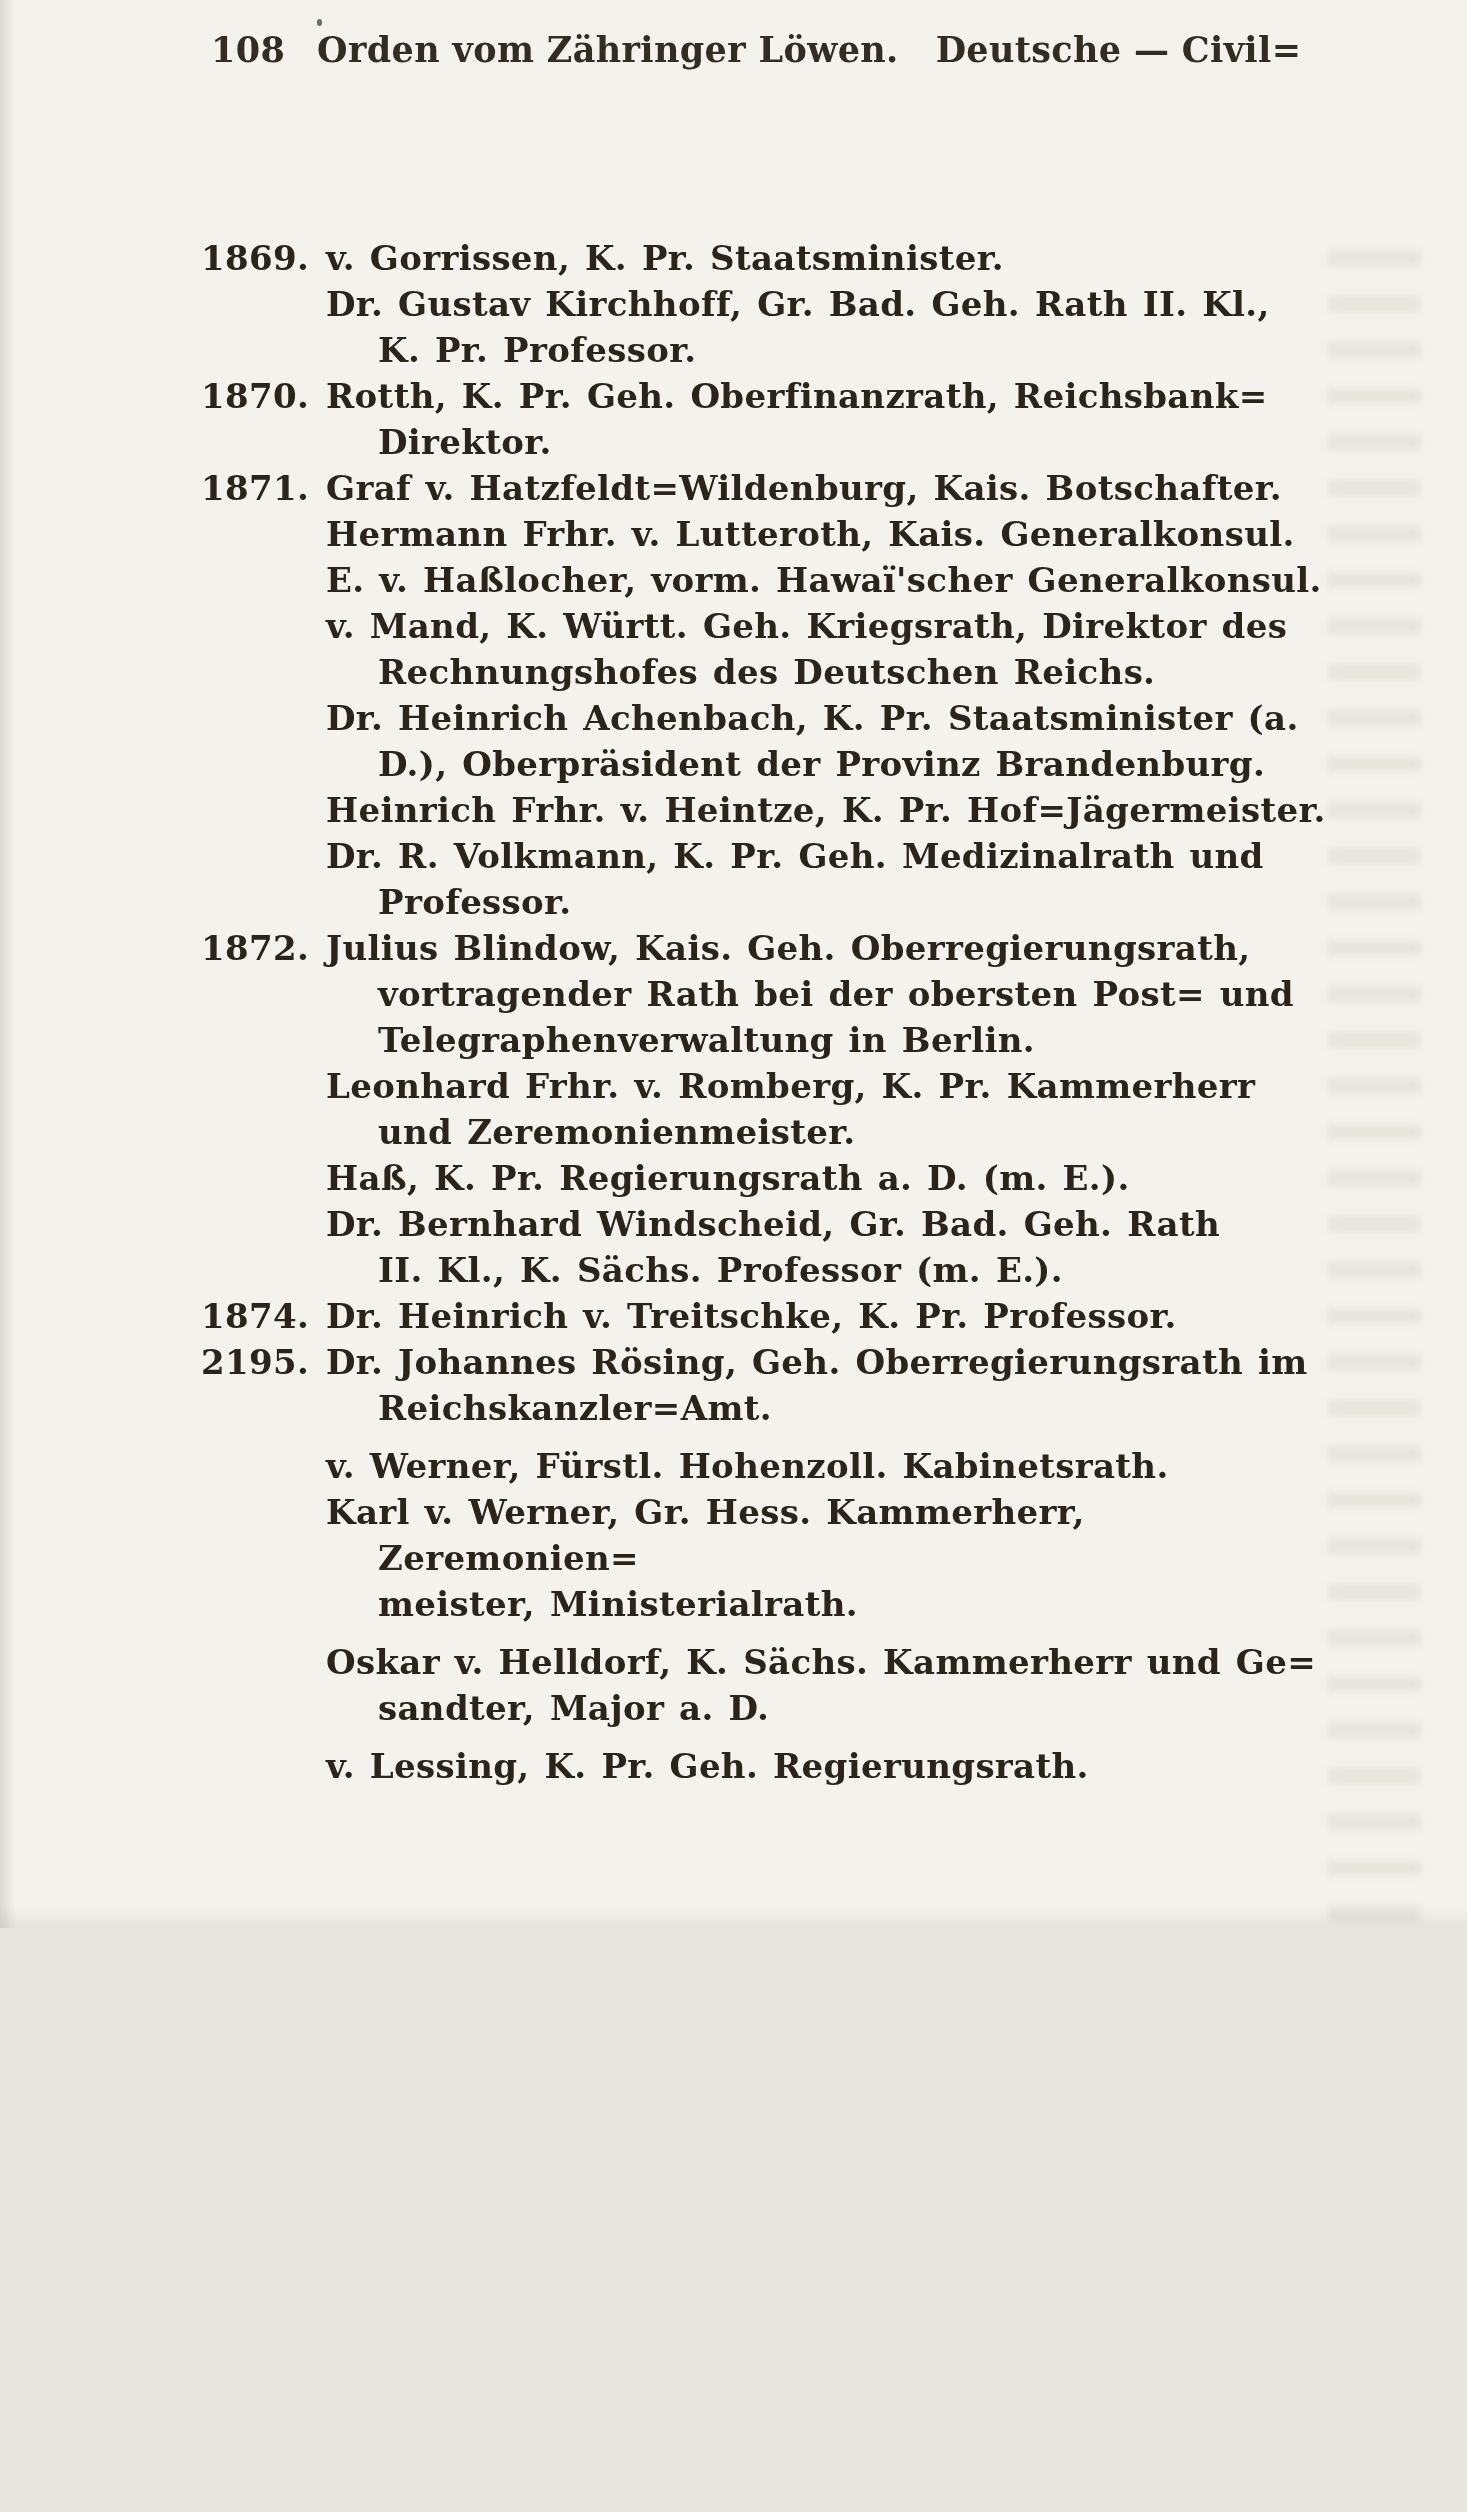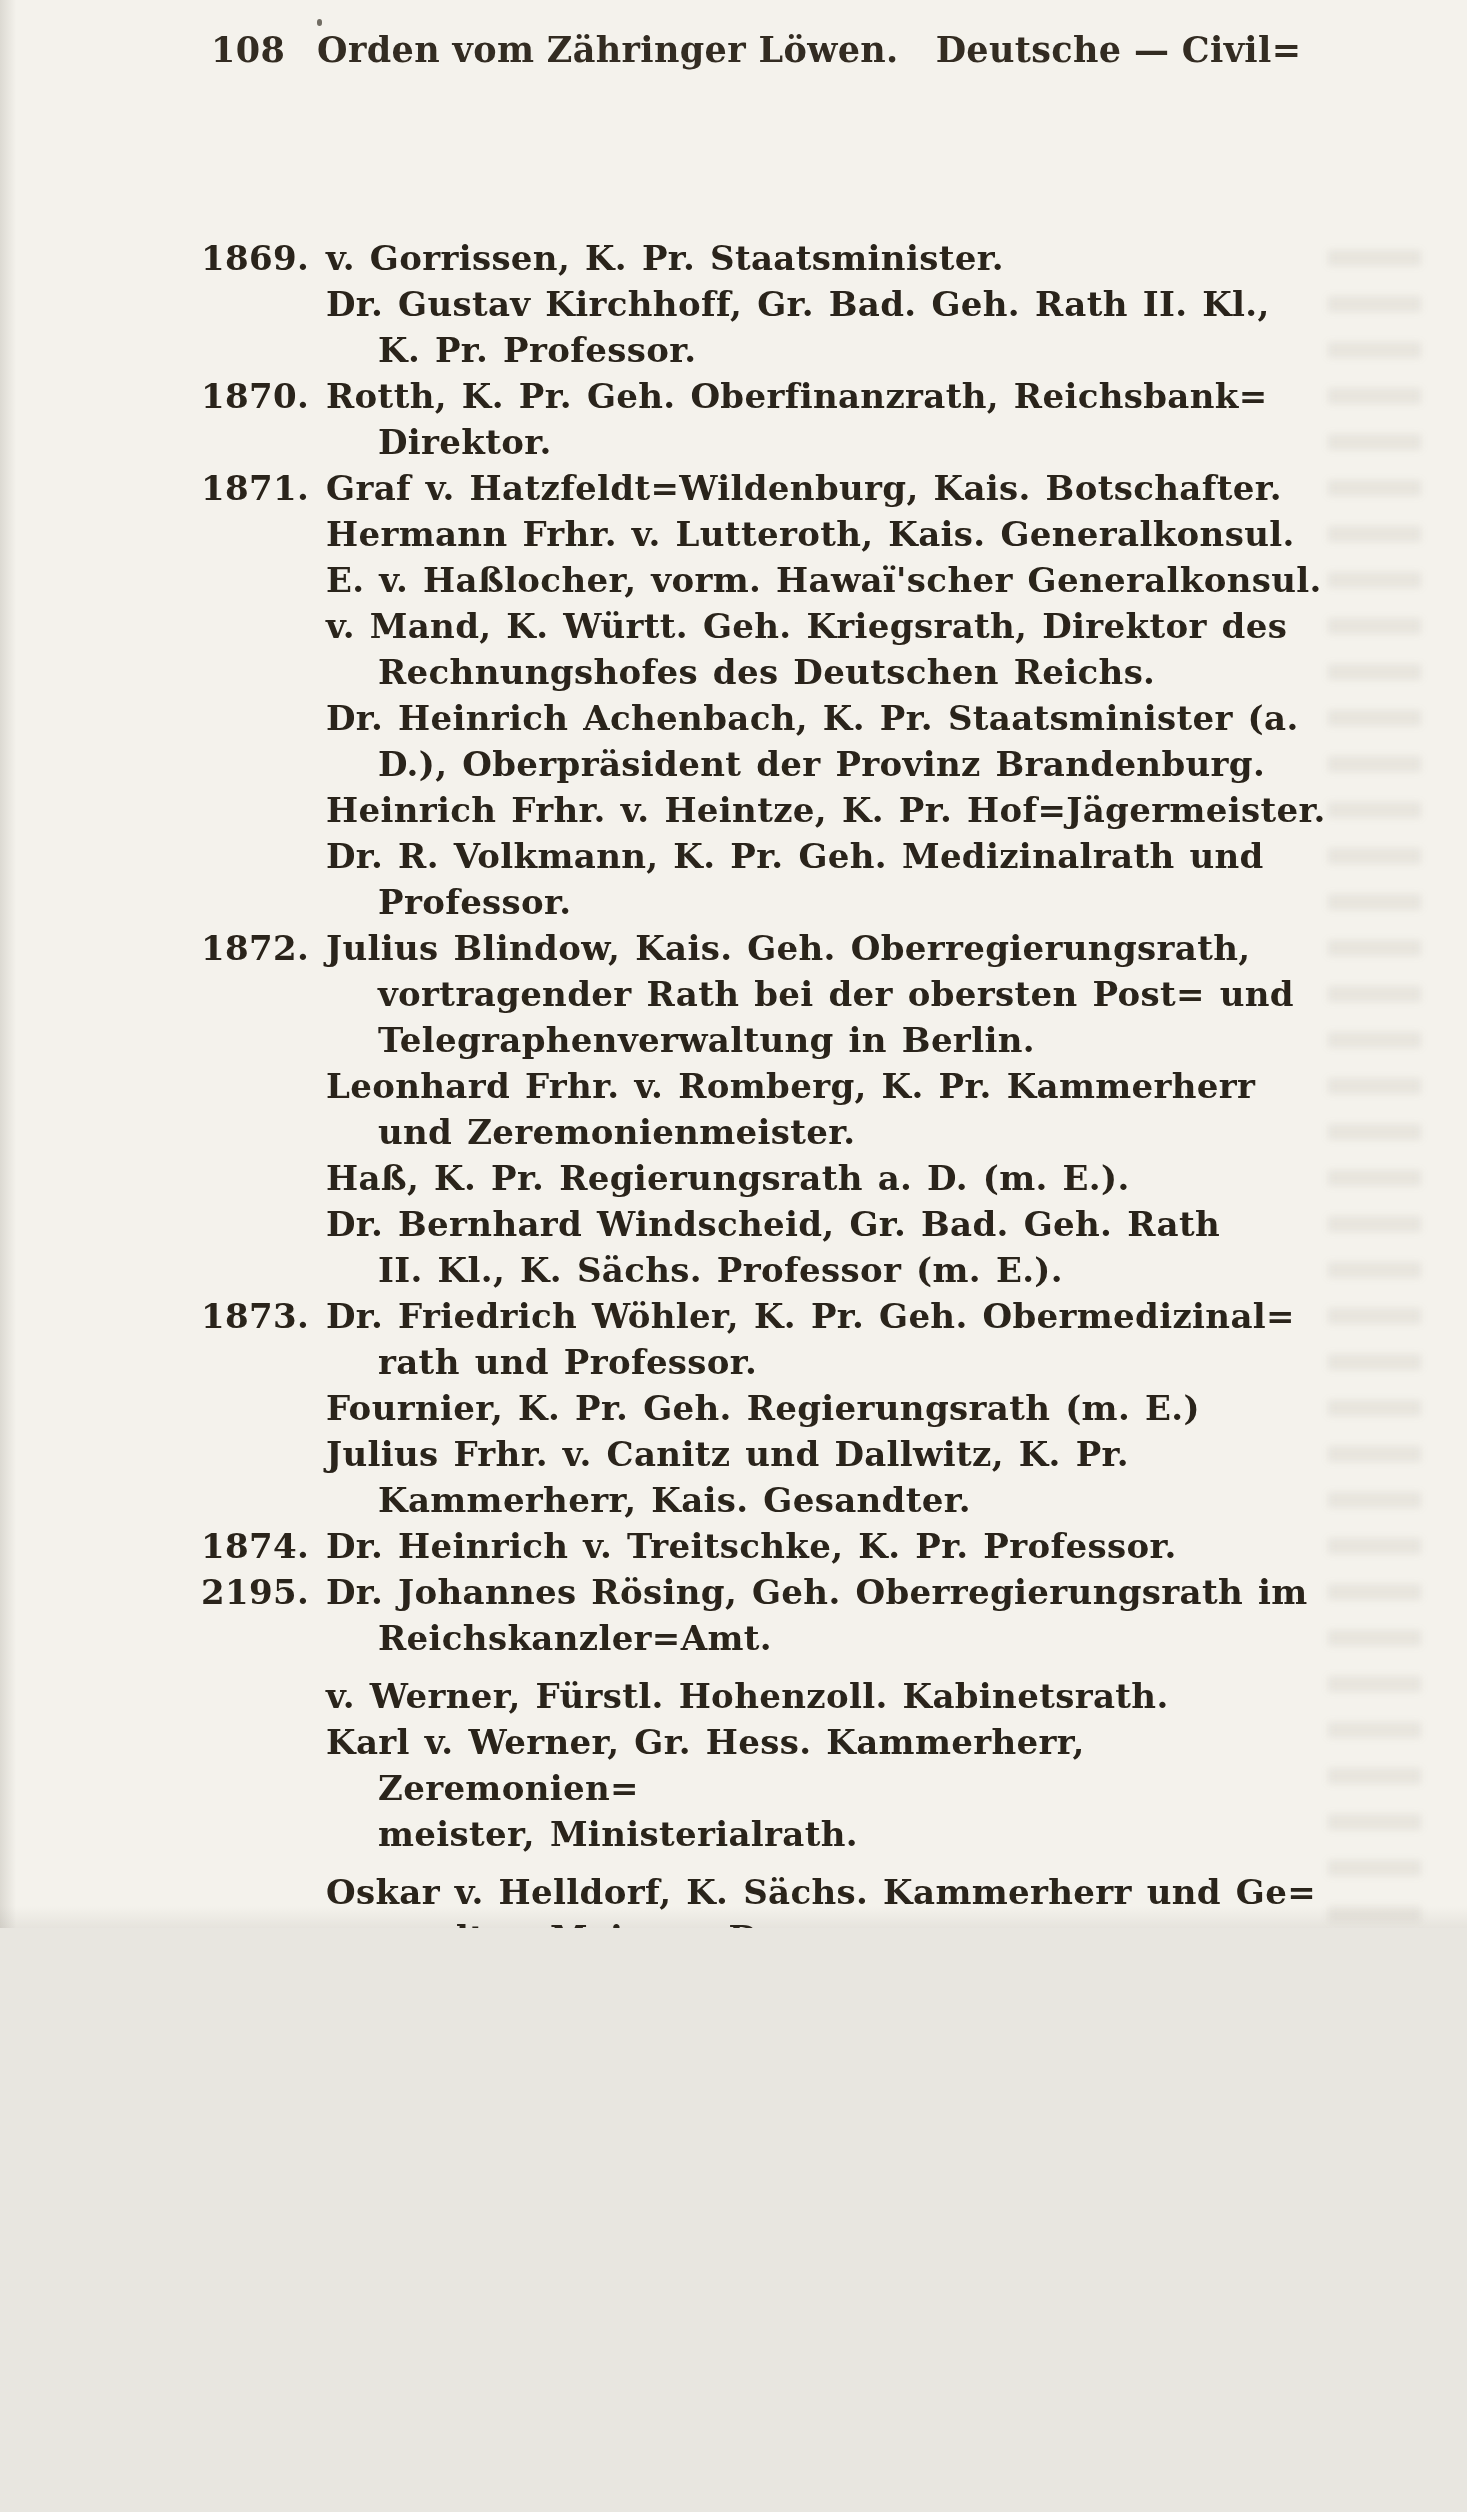--- a/index.html
+++ b/index.html
@@ -108,28 +108,20 @@
       <p class="person">Julius Blindow, Kais. Geh. Oberregierungsrath,
 vortragender Rath bei der obersten Post= und
 Telegraphenverwaltung in Berlin.</p>
       <p class="person">Leonhard Frhr. v. Romberg, K. Pr. Kammerherr
 und Zeremonienmeister.</p>
       <p class="person">Haß, K. Pr. Regierungsrath a. D. (m. E.).</p>
       <p class="person">Dr. Bernhard Windscheid, Gr. Bad. Geh. Rath
 II. Kl., K. Sächs. Professor (m. E.).</p>
     </div>
 
-    <div class="section">
-      <span class="year">1873.</span>
-      <p class="person">Dr. Friedrich Wöhler, K. Pr. Geh. Obermedizinal=
-rath und Professor.</p>
-      <p class="person">Fournier, K. Pr. Geh. Regierungsrath (m. E.)</p>
-      <p class="person">Julius Frhr. v. Canitz und Dallwitz, K. Pr.
-Kammerherr, Kais. Gesandter.</p>
-    </div>
 
     <div class="section">
       <span class="year">1874.</span>
       <p class="person">Dr. Heinrich v. Treitschke, K. Pr. Professor.</p>
     </div>
 
     <div class="section">
       <span class="year">2195.</span>
       <p class="person">Dr. Johannes Rösing, Geh. Oberregierungsrath im
 Reichskanzler=Amt.</p>

